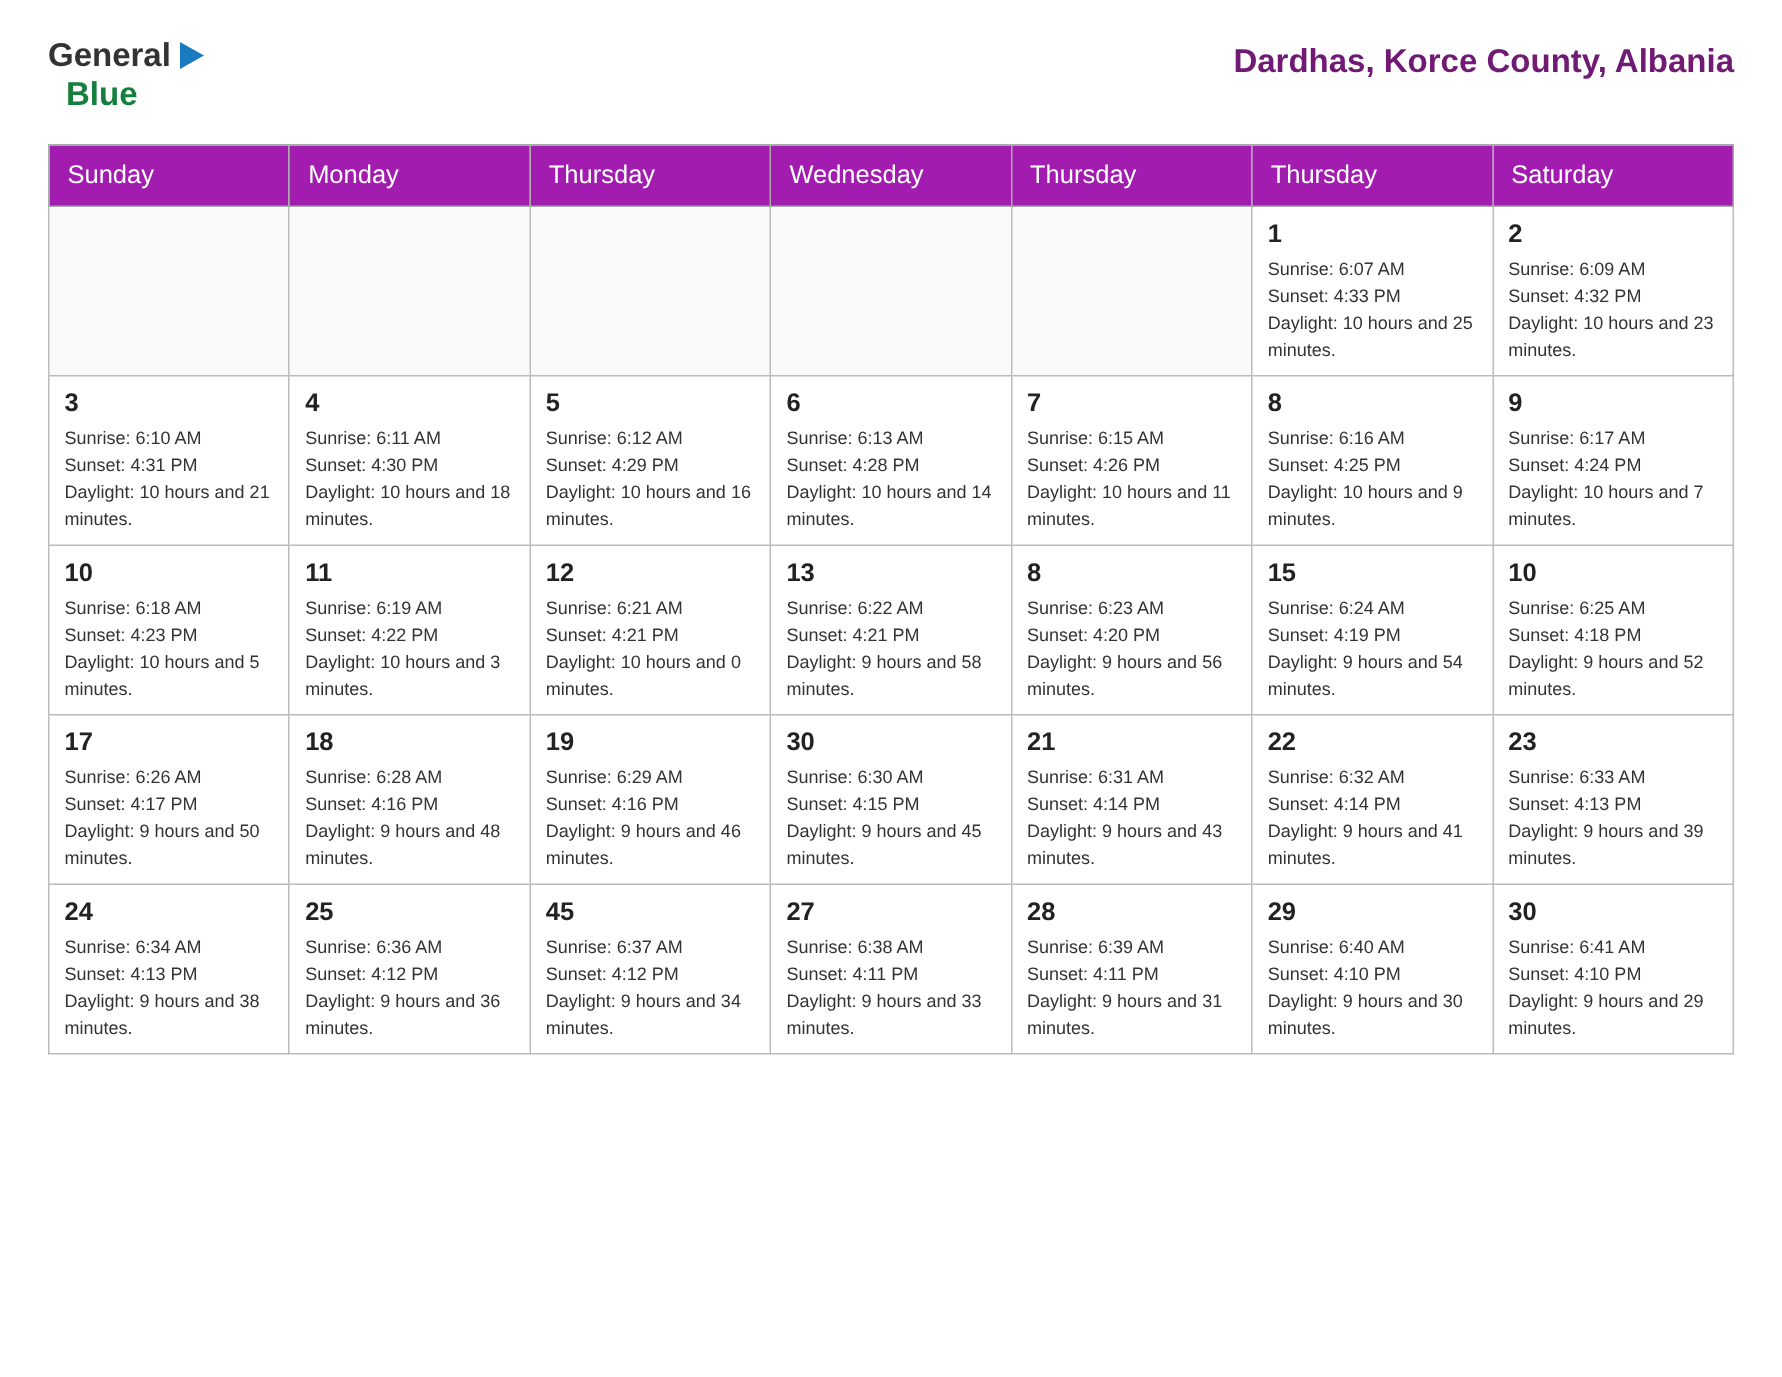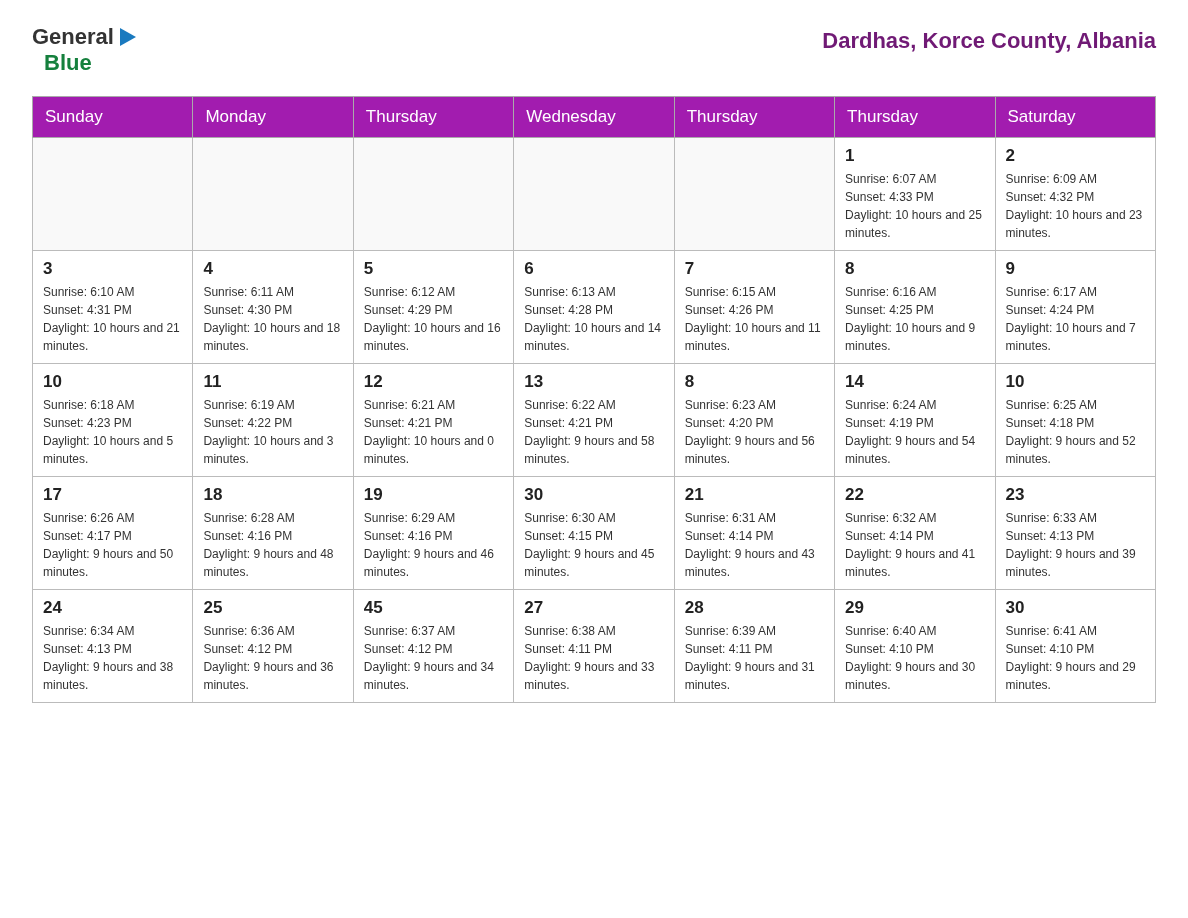--- a/index.html
+++ b/index.html
@@ -189,21 +189,21 @@
         </td>
         <td>
           <span class="day-number">13</span>
           <div class="day-info">Sunrise: 6:22 AM<br>Sunset: 4:21 PM<br>Daylight: 9 hours and 58 minutes.</div>
         </td>
         <td>
           <span class="day-number">8</span>
           <div class="day-info">Sunrise: 6:23 AM<br>Sunset: 4:20 PM<br>Daylight: 9 hours and 56 minutes.</div>
         </td>
         <td>
-          <span class="day-number">14</span>
+          <span class="day-number">15</span>
           <div class="day-info">Sunrise: 6:24 AM<br>Sunset: 4:19 PM<br>Daylight: 9 hours and 54 minutes.</div>
         </td>
         <td>
           <span class="day-number">10</span>
           <div class="day-info">Sunrise: 6:25 AM<br>Sunset: 4:18 PM<br>Daylight: 9 hours and 52 minutes.</div>
         </td>
       </tr>
       <tr class="week-row">
         <td>
           <span class="day-number">17</span>

